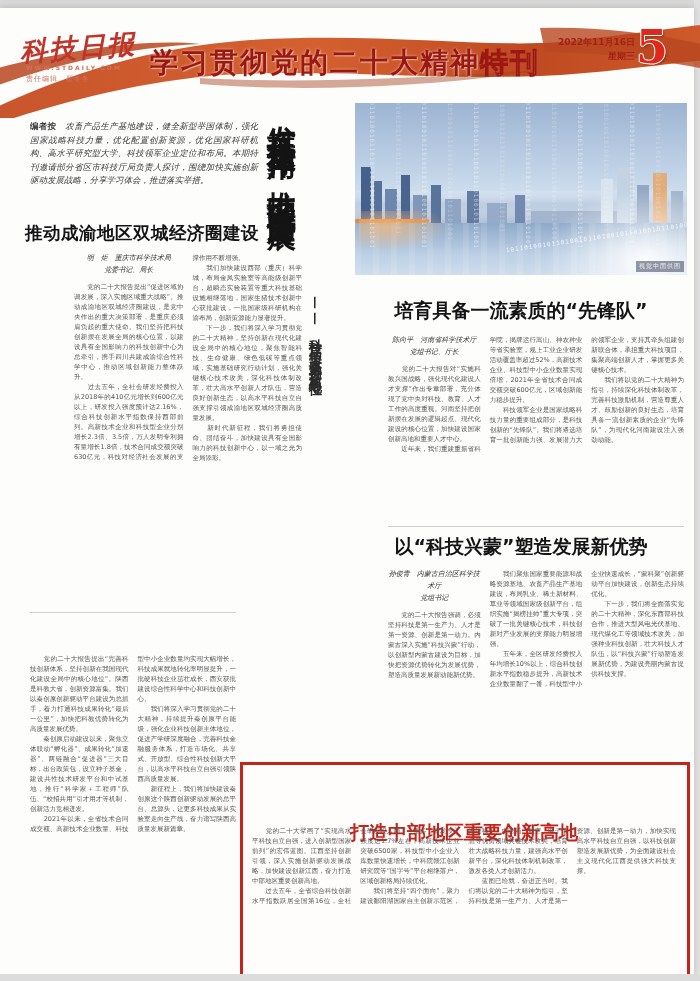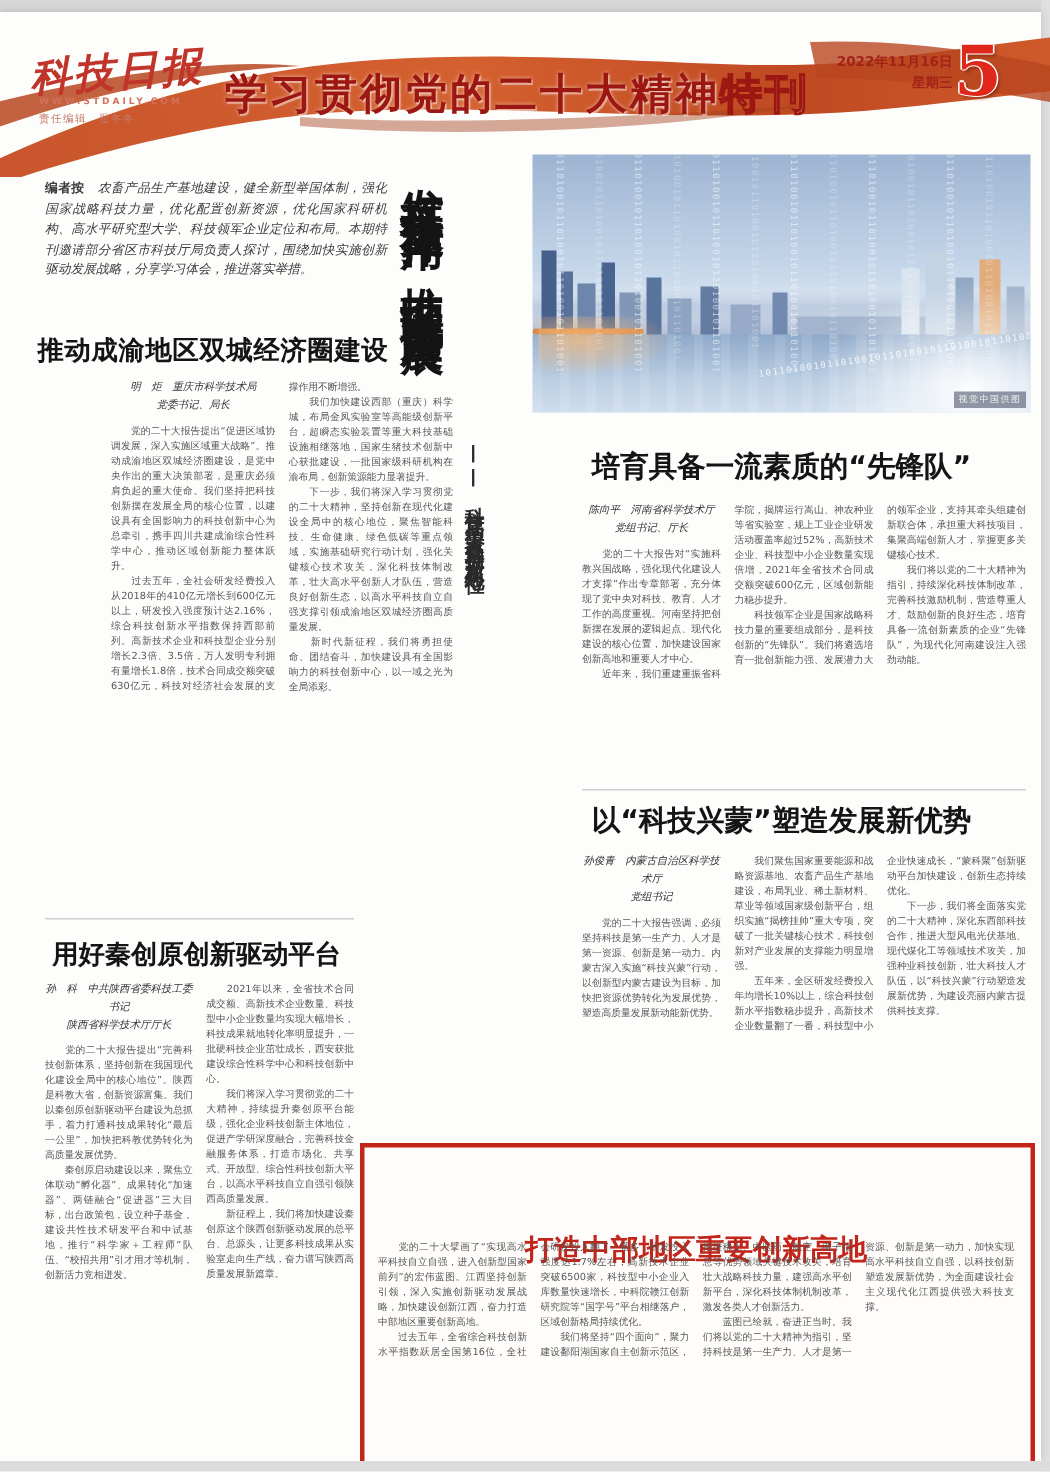--- a/index.html
+++ b/index.html
@@ -129,23 +129,21 @@
   <div class="htitle t1">推动成渝地区双城经济圈建设</div>
   <div class="abody b1"><div class="byline"><span>明　炬　重庆市科学技术局</span>
 <span>党委书记、局长</span></div><span>　　党的二十大报告提出“促进区域协调发展，深入实施区域重大战略”。推动成渝地区双城经济圈建设，是党中央作出的重大决策部署，是重庆必须肩负起的重大使命。我们坚持把科技创新摆在发展全局的核心位置，以建设具有全国影响力的科技创新中心为总牵引，携手四川共建成渝综合性科学中心，推动区域创新能力整体跃升。
 　　过去五年，全社会研发经费投入从2018年的410亿元增长到600亿元以上，研发投入强度预计达2.16%，综合科技创新水平指数保持西部前列。高新技术企业和科技型企业分别增长2.3倍、3.5倍，万人发明专利拥有量增长1.8倍，技术合同成交额突破630亿元，科技对经济社会发展的支撑作用不断增强。
 　　我们加快建设西部（重庆）科学城，布局金凤实验室等高能级创新平台，超瞬态实验装置等重大科技基础设施相继落地，国家生猪技术创新中心获批建设，一批国家级科研机构在渝布局，创新策源能力显著提升。
 　　下一步，我们将深入学习贯彻党的二十大精神，坚持创新在现代化建设全局中的核心地位，聚焦智能科技、生命健康、绿色低碳等重点领域，实施基础研究行动计划，强化关键核心技术攻关，深化科技体制改革，壮大高水平创新人才队伍，营造良好创新生态，以高水平科技自立自强支撑引领成渝地区双城经济圈高质量发展。
 　　新时代新征程，我们将勇担使命、团结奋斗，加快建设具有全国影响力的科技创新中心，以一域之光为全局添彩。</span></div>
 
   <div class="divider dv1"></div>
 
-  <div class="htitle t4">用好秦创原创新驱动平台</div>
-  <div class="abody b4"><div class="byline"><span>孙　科　中共陕西省委科技工委书记</span>
-<span>陕西省科学技术厅厅长</span></div><span>　　党的二十大报告提出“完善科技创新体系，坚持创新在我国现代化建设全局中的核心地位”。陕西是科教大省，创新资源富集。我们以秦创原创新驱动平台建设为总抓手，着力打通科技成果转化“最后一公里”，加快把科教优势转化为高质量发展优势。
+  <div class="abody b4"><span>　　党的二十大报告提出“完善科技创新体系，坚持创新在我国现代化建设全局中的核心地位”。陕西是科教大省，创新资源富集。我们以秦创原创新驱动平台建设为总抓手，着力打通科技成果转化“最后一公里”，加快把科教优势转化为高质量发展优势。
 　　秦创原启动建设以来，聚焦立体联动“孵化器”、成果转化“加速器”、两链融合“促进器”三大目标，出台政策包，设立种子基金，建设共性技术研发平台和中试基地，推行“科学家＋工程师”队伍、“校招共用”引才用才等机制，创新活力竞相迸发。
 　　2021年以来，全省技术合同成交额、高新技术企业数量、科技型中小企业数量均实现大幅增长，科技成果就地转化率明显提升，一批硬科技企业茁壮成长，西安获批建设综合性科学中心和科技创新中心。
 　　我们将深入学习贯彻党的二十大精神，持续提升秦创原平台能级，强化企业科技创新主体地位，促进产学研深度融合，完善科技金融服务体系，打造市场化、共享式、开放型、综合性科技创新大平台，以高水平科技自立自强引领陕西高质量发展。
 　　新征程上，我们将加快建设秦创原这个陕西创新驱动发展的总平台、总源头，让更多科技成果从实验室走向生产线，奋力谱写陕西高质量发展新篇章。</span></div>
 
   <div class="vtitle">发挥科技支撑作用　推动区域高质量发展</div>
   <div class="vsub">——科技厅局负责人谈坚持创新核心地位</div>
 
   <div class="photo">
     <div class="cloud b"></div>

